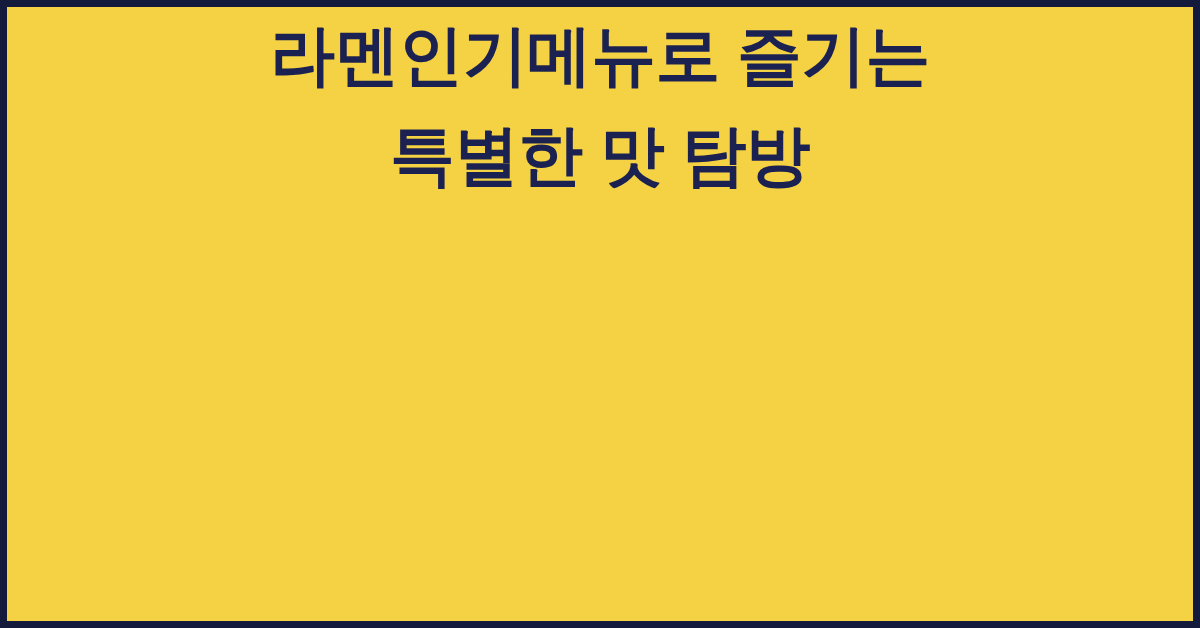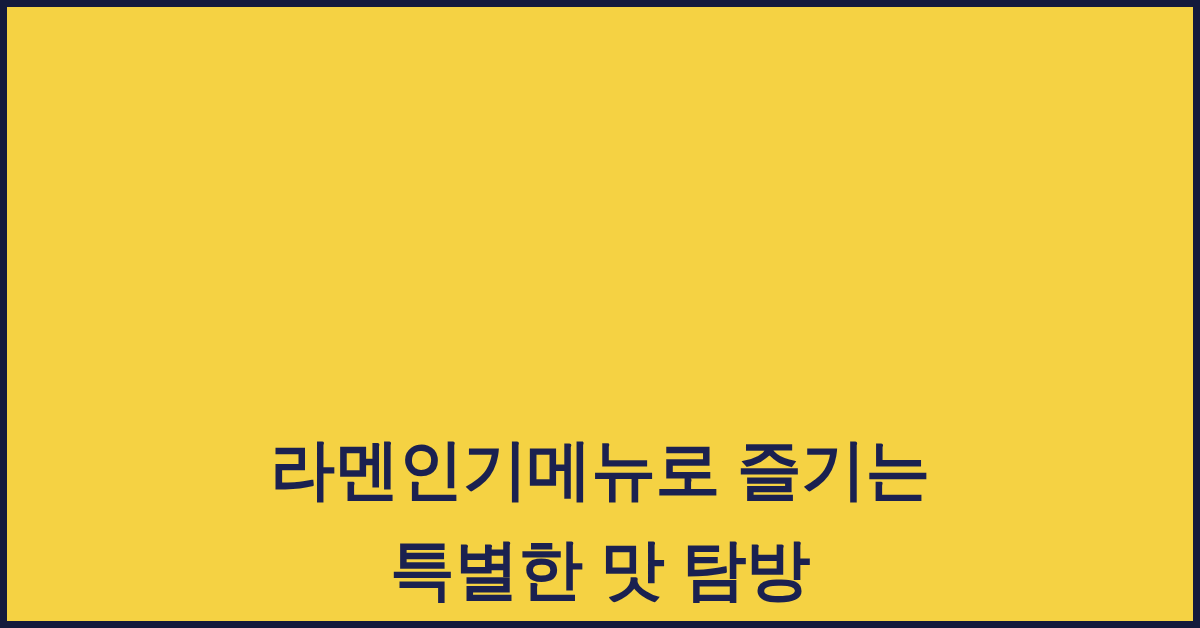--- a/index.html
+++ b/index.html
@@ -18,21 +18,21 @@
 
   
   .banner {
     box-sizing: border-box;
     position: relative;
     width: 1200px;
     height: 628px;
     background: #f5d243;
     border: 7px solid #141a3c;
     display: flex;
-    align-items: flex-end;
+    align-items: flex-start;
     justify-content: center;
   }
 
   .headline {
     margin: 0;
     padding: 0;
     width: 100%;
     text-align: center;
     color: #1b2150;
     font-family: "Liberation Sans", sans-serif;

